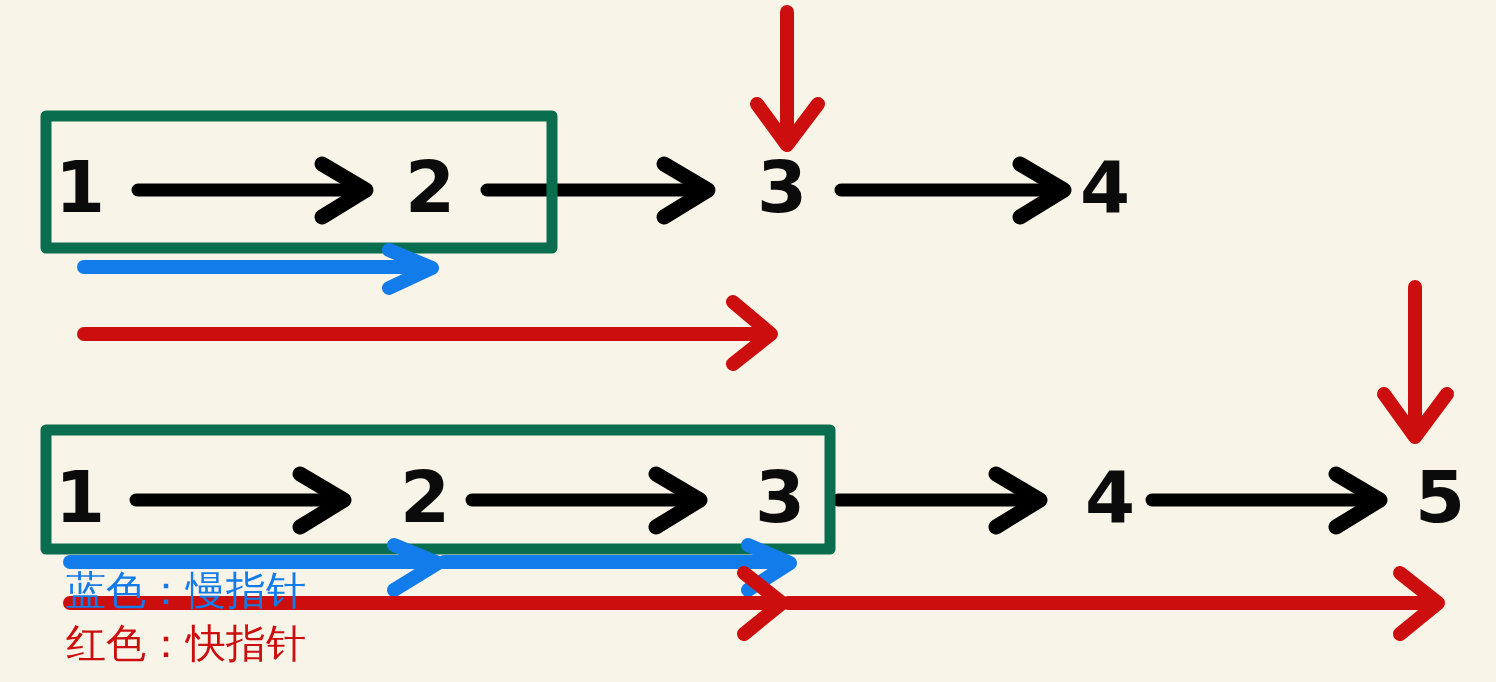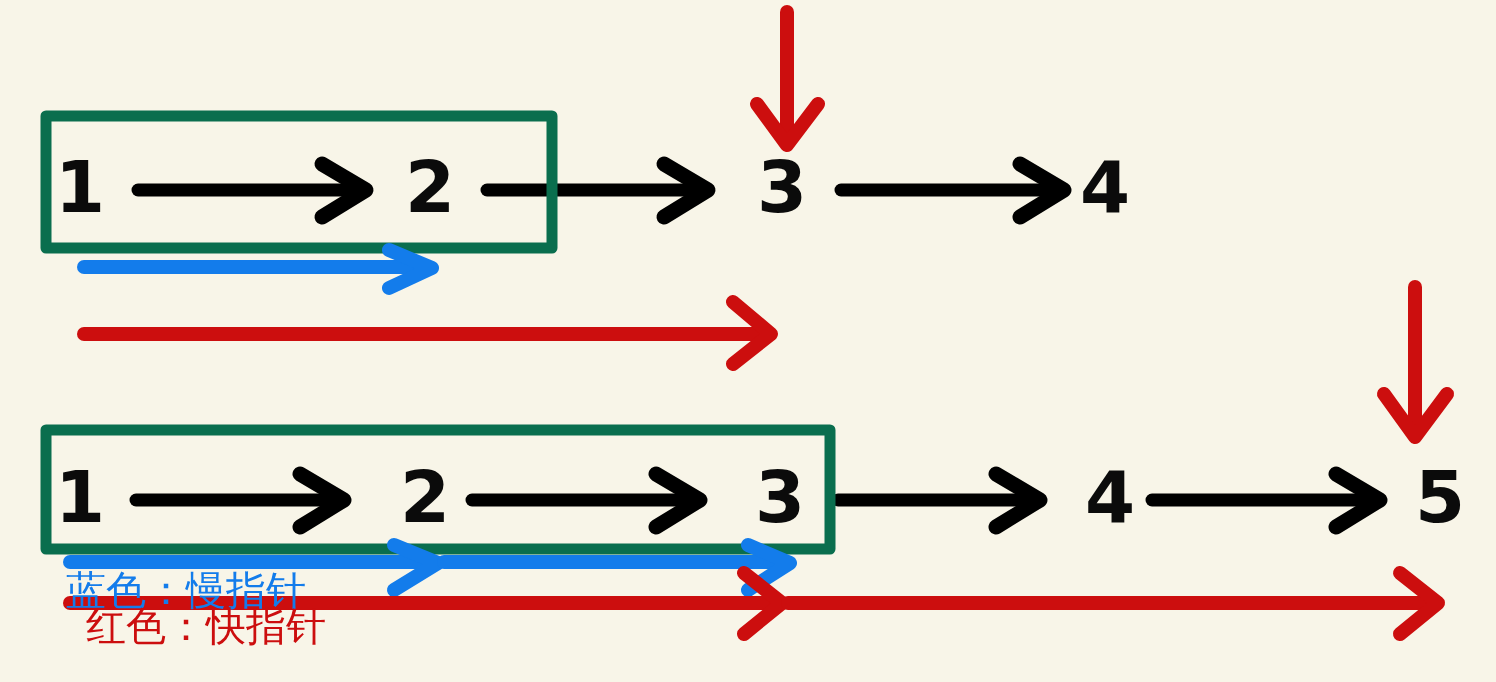--- a/index.html
+++ b/index.html
@@ -144,15 +144,15 @@
   <div class="node-label" style="left:782px; top:187px;">3</div>
   <div class="node-label" style="left:1105px; top:187px;">4</div>
 
   <div class="node-label" style="left:80px; top:497px;">1</div>
   <div class="node-label" style="left:425px; top:497px;">2</div>
   <div class="node-label" style="left:780px; top:497px;">3</div>
   <div class="node-label" style="left:1110px; top:497px;">4</div>
   <div class="node-label" style="left:1440px; top:497px;">5</div>
 
   <div class="legend-label legend-slow" style="left:66px; top:568px;text-align:center;">蓝色：慢指针</div>
-  <div class="legend-label legend-fast" style="left:66px; top:604px;margin-left:20px;">红色：快指针</div>
+  <div class="legend-label legend-fast" style="left:66px; top:621px;">红色：快指针</div>
 
 </div>
 
 </body></html>

